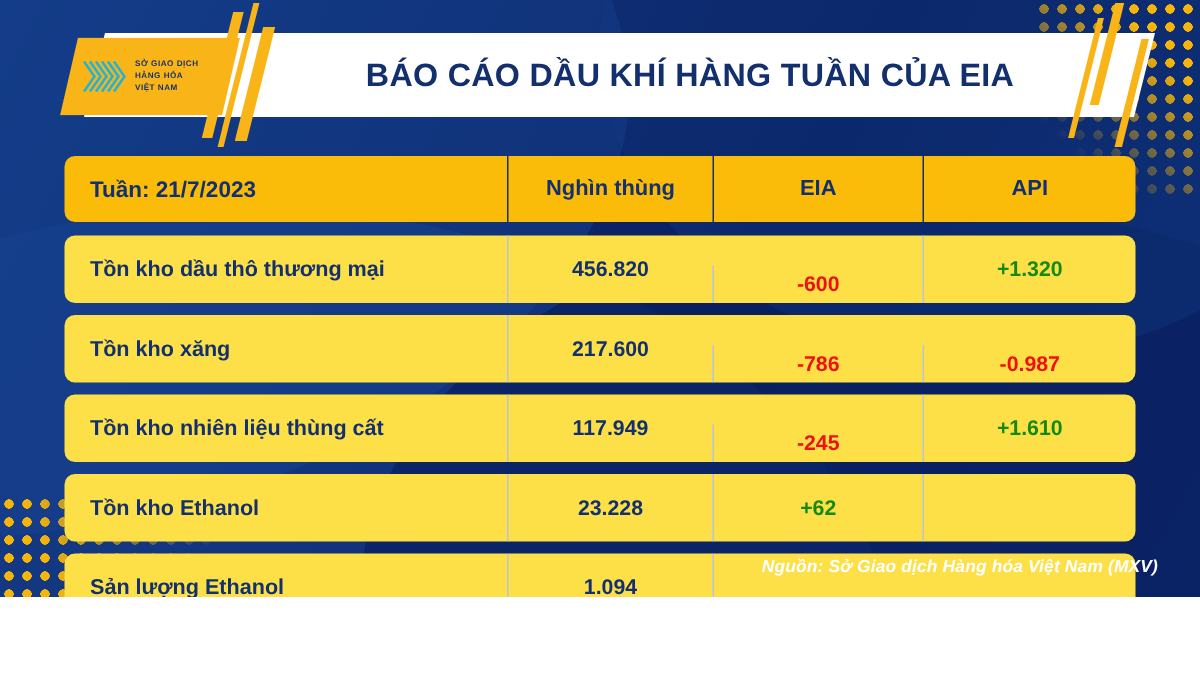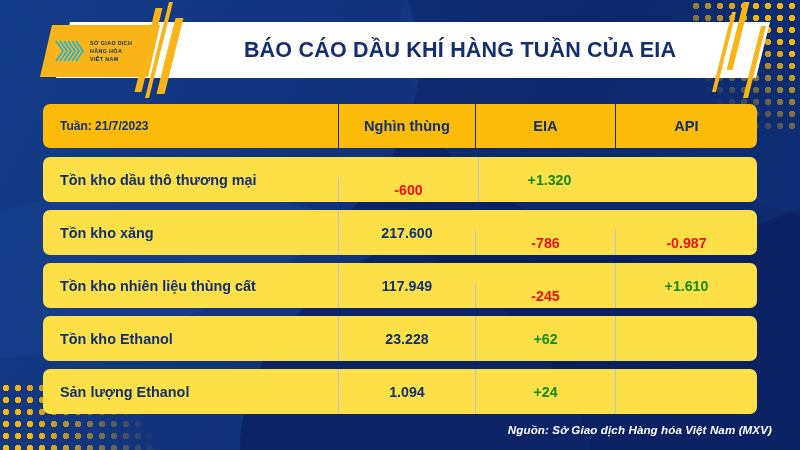--- a/index.html
+++ b/index.html
@@ -3,21 +3,21 @@
 <meta charset="utf-8">
 <style>
   * { box-sizing: border-box; margin: 0; padding: 0; }
   html, body {
     width: 800px; height: 450px;
     font-family: "Liberation Sans", sans-serif;
     overflow: hidden;
   }
   #stage {
     position: relative;
-    width: 800px; height: 450px;
+    width: 800px; height: 398px;
     background: #0d2a6b;
     overflow: hidden;
   }
 
   
   .bg-base {
     position: absolute; inset: 0;
     background: linear-gradient(118deg, #123a85 0%, #0c2669 38%, #0a2060 60%, #0d2d74 100%);
   }
   .bg-swoop-a {
@@ -160,21 +160,21 @@
   .c-api   { width: 142px; justify-content: center; }
 
   .row:not(.header) .c-unit,
   .row:not(.header) .c-eia,
   .row:not(.header) .c-api { border-left: 1.4px solid #b9c3d9; }
   .row.header .c-unit,
   .row.header .c-eia,
   .row.header .c-api { border-left: 1.6px solid #12306f; }
 
   .row.header .cell { font-size: 14.6px; }
-  .row.header .c-label { font-size: 12px; }
+  .row.header .c-label { font-size: 15px; }
 
   .num { color: #12306f; }
   .pos { color: #138a13; }
   .neg { color: #ee1111; margin-top: 20px; }
 
   
   .source {
     position: absolute;
     right: 28px; bottom: 14px;
     color: #ffffff;
@@ -232,20 +232,21 @@
 
     <div class="row header">
       <div class="cell c-label">Tuần: 21/7/2023</div>
       <div class="cell c-unit">Nghìn thùng</div>
       <div class="cell c-eia">EIA</div>
       <div class="cell c-api">API</div>
     </div>
 
     <div class="row">
       <div class="cell c-label">Tồn kho dầu thô thương mại</div>
+      <div class="cell c-unit num">456.820</div>
       <div class="cell c-eia neg">-600</div>
       <div class="cell c-api pos">+1.320</div>
     </div>
 
     <div class="row">
       <div class="cell c-label">Tồn kho xăng</div>
       <div class="cell c-unit num">217.600</div>
       <div class="cell c-eia neg">-786</div>
       <div class="cell c-api neg">-0.987</div>
     </div>
@@ -260,21 +261,20 @@
     <div class="row">
       <div class="cell c-label">Tồn kho Ethanol</div>
       <div class="cell c-unit num">23.228</div>
       <div class="cell c-eia pos">+62</div>
       <div class="cell c-api"></div>
     </div>
 
     <div class="row">
       <div class="cell c-label">Sản lượng Ethanol</div>
       <div class="cell c-unit num">1.094</div>
-      <div class="cell c-eia pos">+24</div>
       <div class="cell c-api"></div>
     </div>
 
   </div>
 
   <div class="source">Nguồn: Sở Giao dịch Hàng hóa Việt Nam (MXV)</div>
 
 </div>
 
 </body></html>

